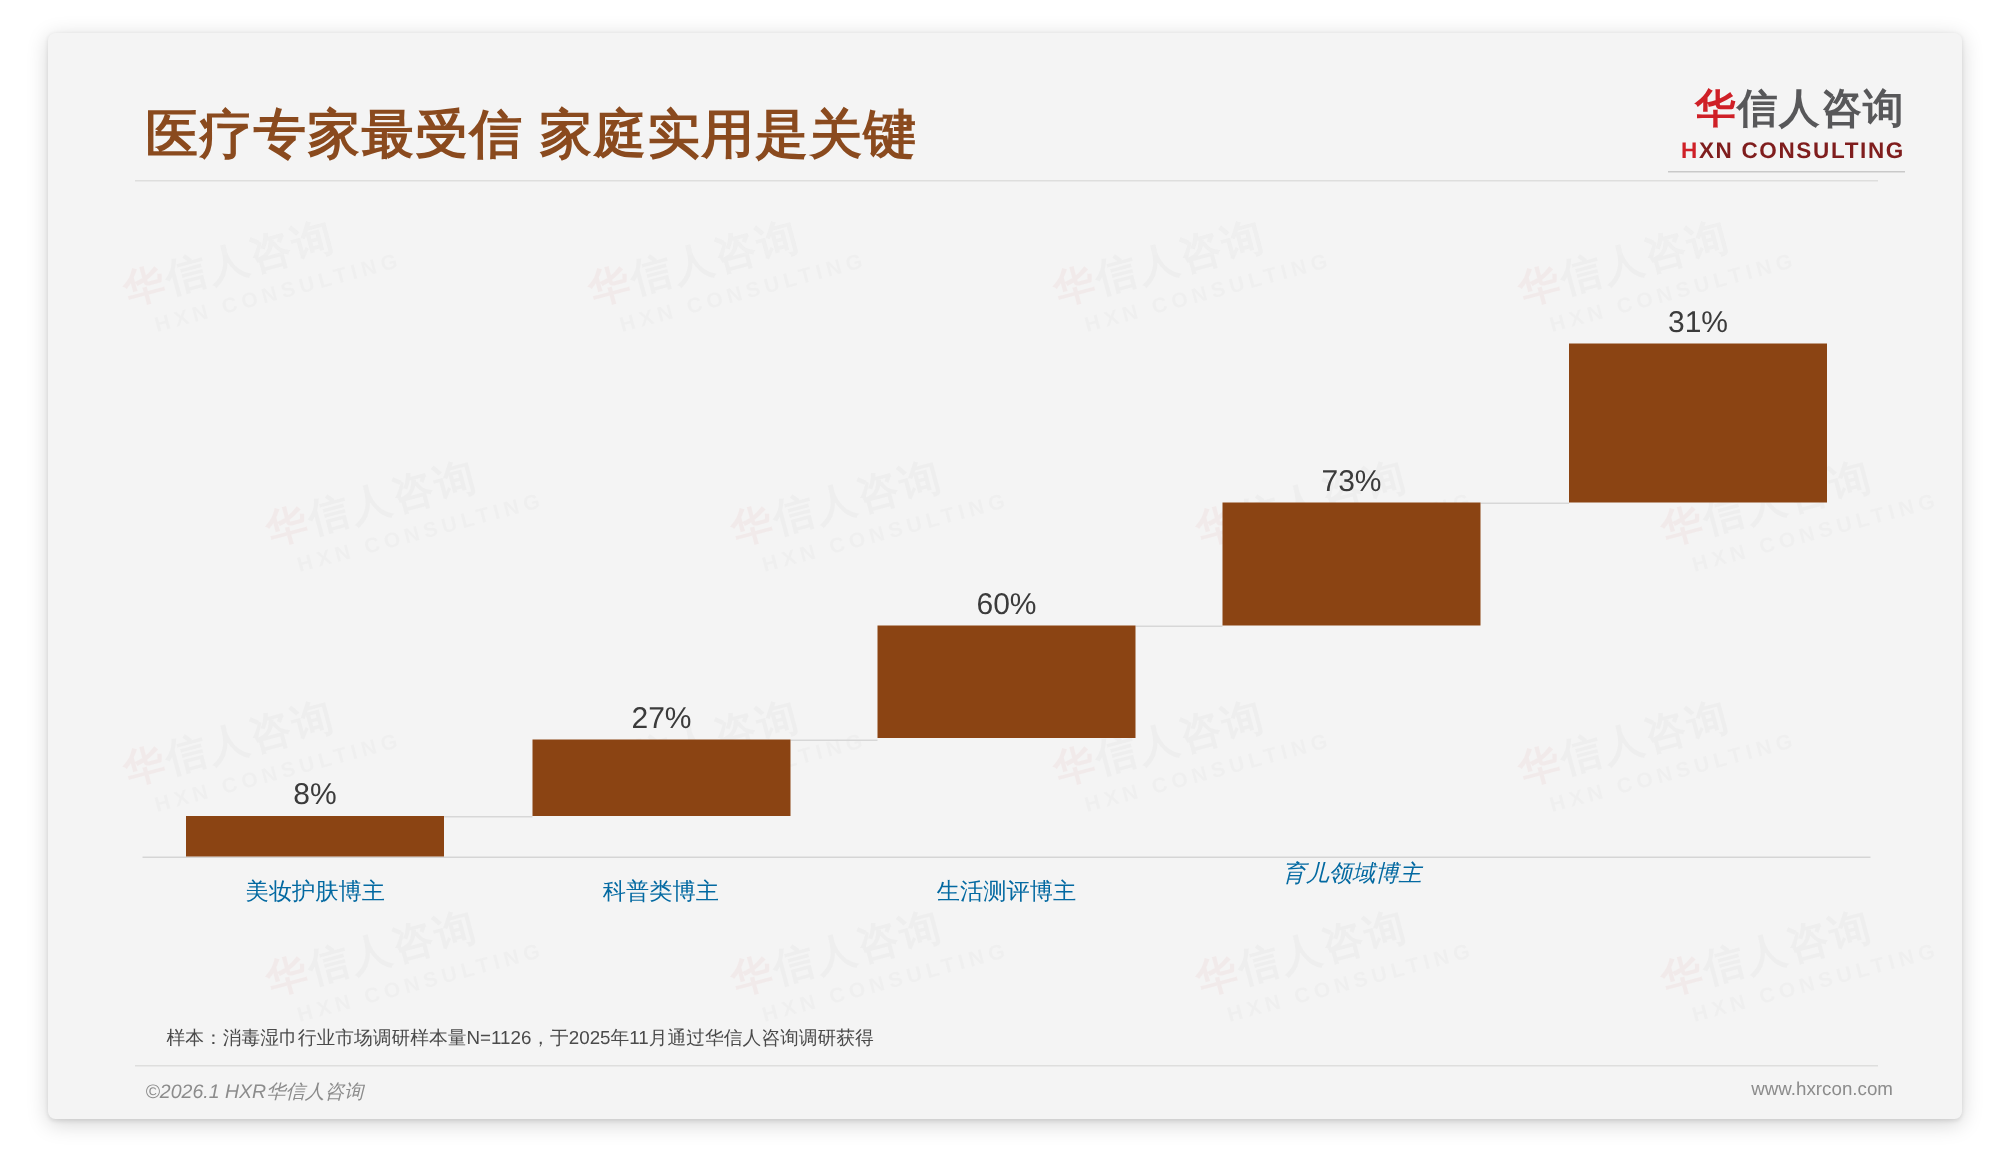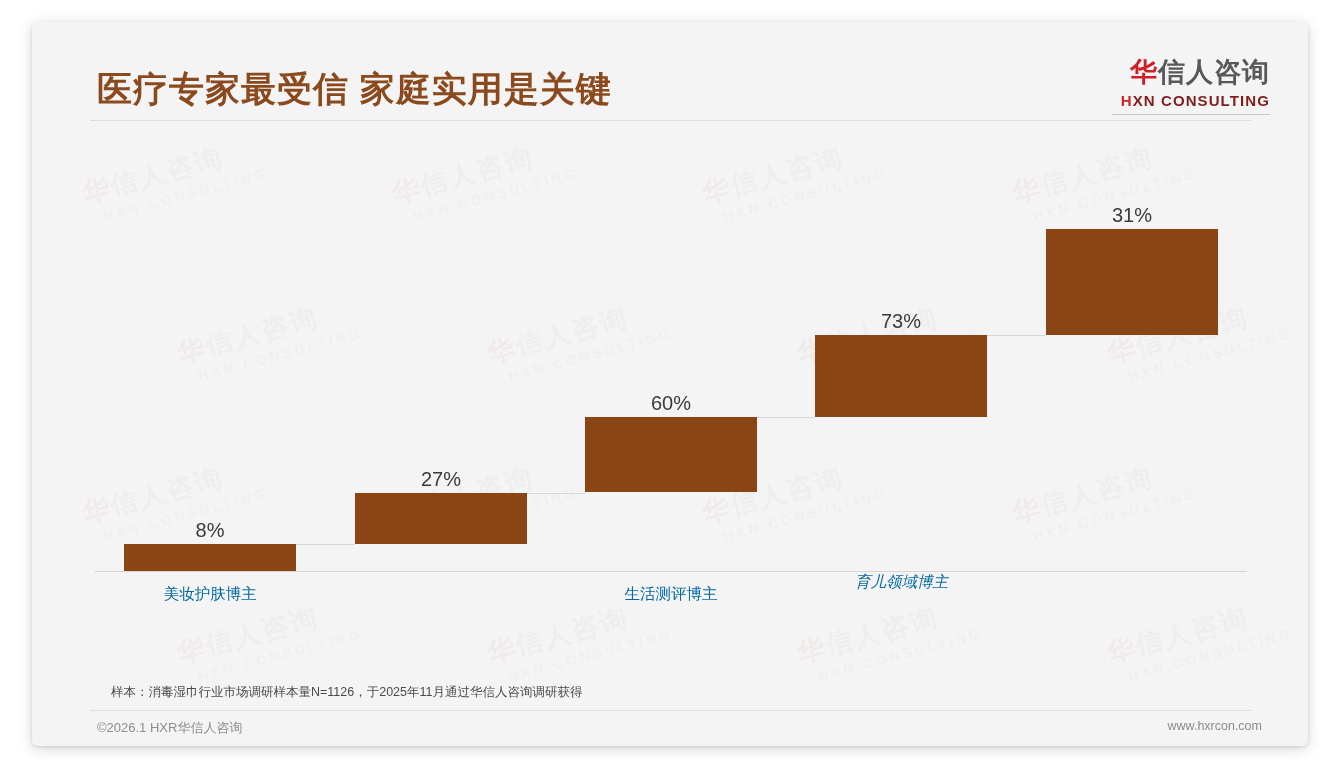--- a/index.html
+++ b/index.html
@@ -200,20 +200,21 @@
     z-index: 3;
   }
   #footer-left {
     position: absolute;
     left: 65px;
     top: 697px;
     font-size: 13px;
     color: #8c8c8c;
     z-index: 3;
     white-space: nowrap;
+    font-style: italic;
   }
   #footer-right {
     position: absolute;
     right: 46px;
     top: 697px;
     font-size: 12.5px;
     color: #8c8c8c;
     z-index: 3;
     white-space: nowrap;
   }
@@ -305,20 +306,21 @@
     <div id="logo-underline"></div>
   </div>
 
   <div id="plot">
       <div id="baseline" style="left: 63px; top: 549px; width: 1152px; background: rgb(213, 213, 213);"></div>
       <div class="bar" style="left: 92px; top: 522px; width: 172px; height: 27px; background: rgb(139, 68, 19);"></div>
       <div class="bar-label" style="left: 92px; width: 172px; top: 497px;">8%</div>
       <div class="cat-label" style="left: 63px; width: 230.4px; top: 562px;">美妆护肤博主</div>
       <div class="bar" style="left: 323px; top: 471px; width: 172px; height: 51px; background: rgb(139, 68, 19);"></div>
       <div class="bar-label" style="left: 323px; width: 172px; top: 446px;">27%</div>
+      <div class="cat-label" style="left: 293.4px; width: 230.4px; top: 562px;">科普类博主</div>
       <div class="bar" style="left: 553px; top: 395px; width: 172px; height: 75px; background: rgb(139, 68, 19);"></div>
       <div class="bar-label" style="left: 553px; width: 172px; top: 370px;">60%</div>
       <div class="cat-label" style="left: 523.8px; width: 230.4px; top: 562px;">生活测评博主</div>
       <div class="bar" style="left: 783px; top: 313px; width: 172px; height: 82px; background: rgb(139, 68, 19);"></div>
       <div class="bar-label" style="left: 783px; width: 172px; top: 288px;">73%</div>
       <div class="cat-label" style="left: 754.2px; width: 230.4px; top: 550px; font-style: italic;">育儿领域博主</div>
       <div class="bar" style="left: 1014px; top: 207px; width: 172px; height: 106px; background: rgb(139, 68, 19);"></div>
       <div class="bar-label" style="left: 1014px; width: 172px; top: 182px;">31%</div>
       <div class="connector" style="left: 264px; top: 522px; width: 59px; background: rgb(215, 215, 215);"></div>
       <div class="connector" style="left: 495px; top: 471px; width: 58px; background: rgb(215, 215, 215);"></div>

